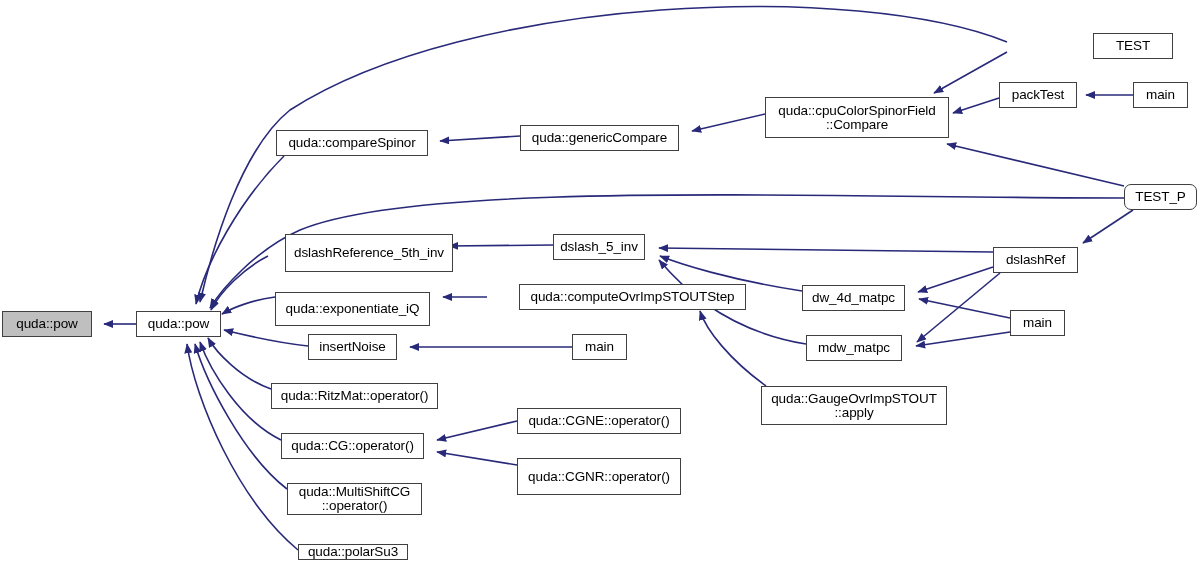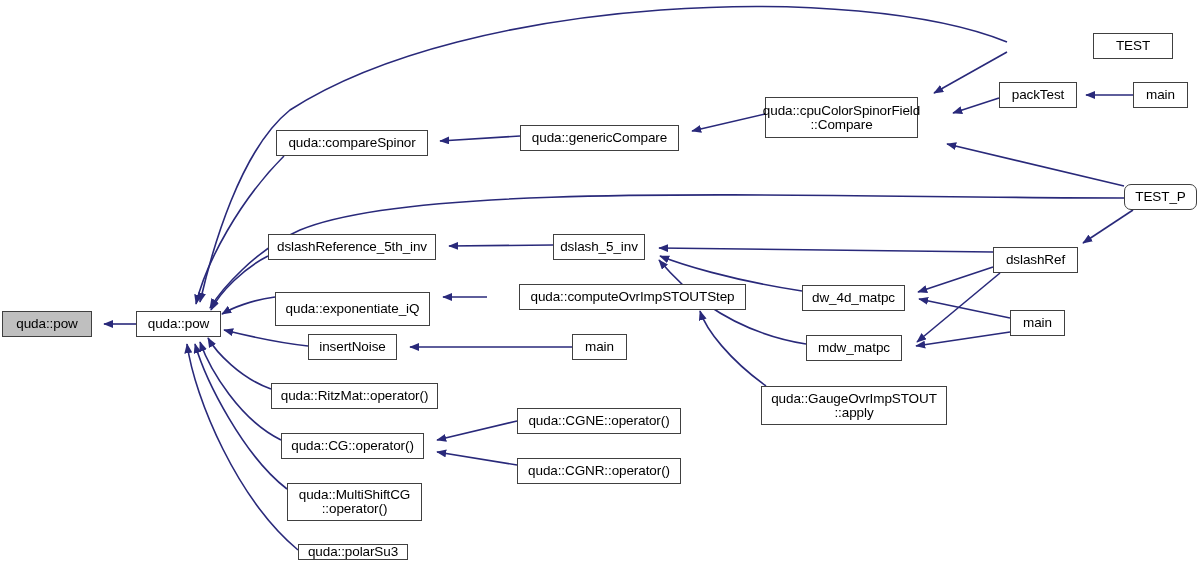--- a/index.html
+++ b/index.html
@@ -118,40 +118,40 @@
 
       <path d="M517,465 L437,452"></path>
     </g>
   </svg>
 
   <div id="nodes">
       <div class="node current" style="left: 2px; top: 311px; width: 90px; height: 26px;">quda::pow</div>
       <div class="node" style="left: 136px; top: 311px; width: 85px; height: 26px;">quda::pow</div>
       <div class="node" style="left: 276px; top: 130px; width: 152px; height: 26px;">quda::compareSpinor</div>
       <div class="node" style="left: 520px; top: 125px; width: 159px; height: 26px;">quda::genericCompare</div>
-      <div class="node" style="left: 765px; top: 97px; width: 153px; height: 41px;">quda::cpuColorSpinorField
+      <div class="node" style="left: 765px; top: 97px; width: 184px; height: 41px;">quda::cpuColorSpinorField
 ::Compare</div>
       <div class="node" style="left: 1054px; top: 33px; width: 80px; height: 26px; margin-left: 39px;">TEST</div>
       <div class="node" style="left: 999px; top: 82px; width: 78px; height: 26px;">packTest</div>
       <div class="node" style="left: 1133px; top: 82px; width: 55px; height: 26px;">main</div>
       <div class="node" style="left: 1124px; top: 184px; width: 73px; height: 26px; border-radius: 7px;">TEST_P</div>
-      <div class="node" style="left: 268px; top: 234px; width: 168px; height: 26px;">dslashReference_5th_inv</div>
+      <div class="node" style="left: 285px; top: 234px; width: 168px; height: 38px;">dslashReference_5th_inv</div>
       <div class="node" style="left: 553px; top: 234px; width: 92px; height: 26px;">dslash_5_inv</div>
       <div class="node" style="left: 993px; top: 247px; width: 85px; height: 26px;">dslashRef</div>
       <div class="node" style="left: 275px; top: 292px; width: 155px; height: 34px;">quda::exponentiate_iQ</div>
       <div class="node" style="left: 487px; top: 284px; width: 227px; height: 26px; margin-left: 32px;">quda::computeOvrImpSTOUTStep</div>
       <div class="node" style="left: 802px; top: 285px; width: 103px; height: 26px;">dw_4d_matpc</div>
       <div class="node" style="left: 308px; top: 334px; width: 89px; height: 26px;">insertNoise</div>
       <div class="node" style="left: 572px; top: 334px; width: 55px; height: 26px;">main</div>
       <div class="node" style="left: 806px; top: 335px; width: 96px; height: 26px;">mdw_matpc</div>
       <div class="node" style="left: 1010px; top: 310px; width: 55px; height: 26px;">main</div>
       <div class="node" style="left: 271px; top: 383px; width: 167px; height: 26px;">quda::RitzMat::operator()</div>
       <div class="node" style="left: 517px; top: 408px; width: 164px; height: 26px;">quda::CGNE::operator()</div>
       <div class="node" style="left: 281px; top: 433px; width: 143px; height: 26px;">quda::CG::operator()</div>
-      <div class="node" style="left: 517px; top: 458px; width: 164px; height: 26px;">quda::CGNR::operator()</div>
+      <div class="node" style="left: 517px; top: 458px; width: 164px; height: 37px;">quda::CGNR::operator()</div>
       <div class="node" style="left: 761px; top: 386px; width: 186px; height: 39px;">quda::GaugeOvrImpSTOUT
 ::apply</div>
-      <div class="node" style="left: 287px; top: 483px; width: 135px; height: 38px;">quda::MultiShiftCG
+      <div class="node" style="left: 287px; top: 483px; width: 135px; height: 32px;">quda::MultiShiftCG
 ::operator()</div>
       <div class="node" style="left: 298px; top: 544px; width: 110px; height: 16px;">quda::polarSu3</div>
     </div>
 
 </div>
 
 </body></html>

